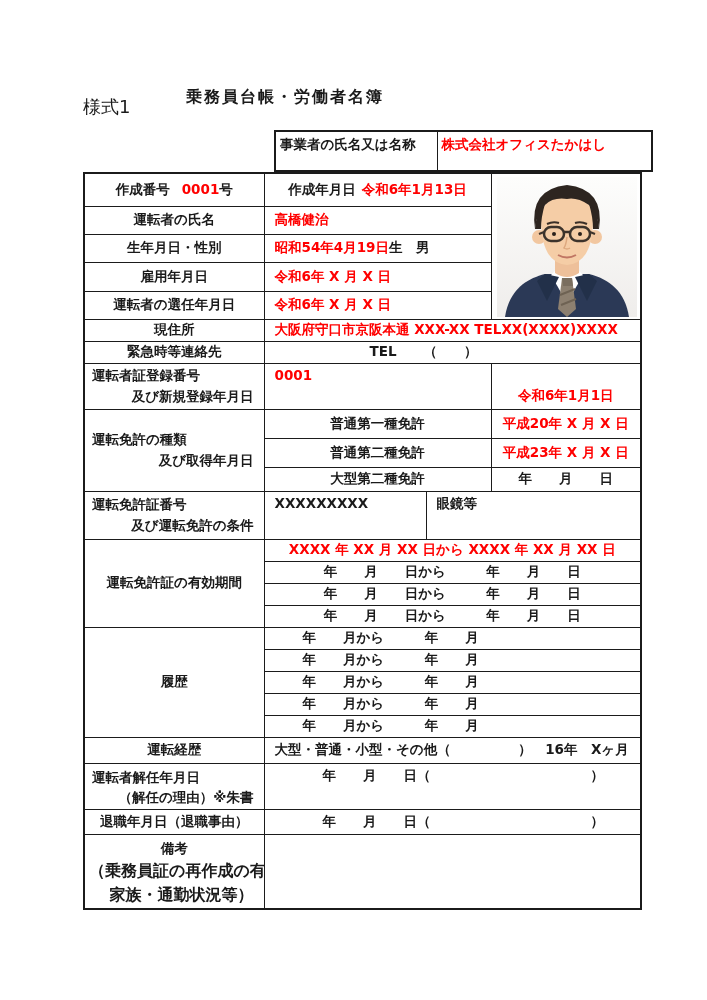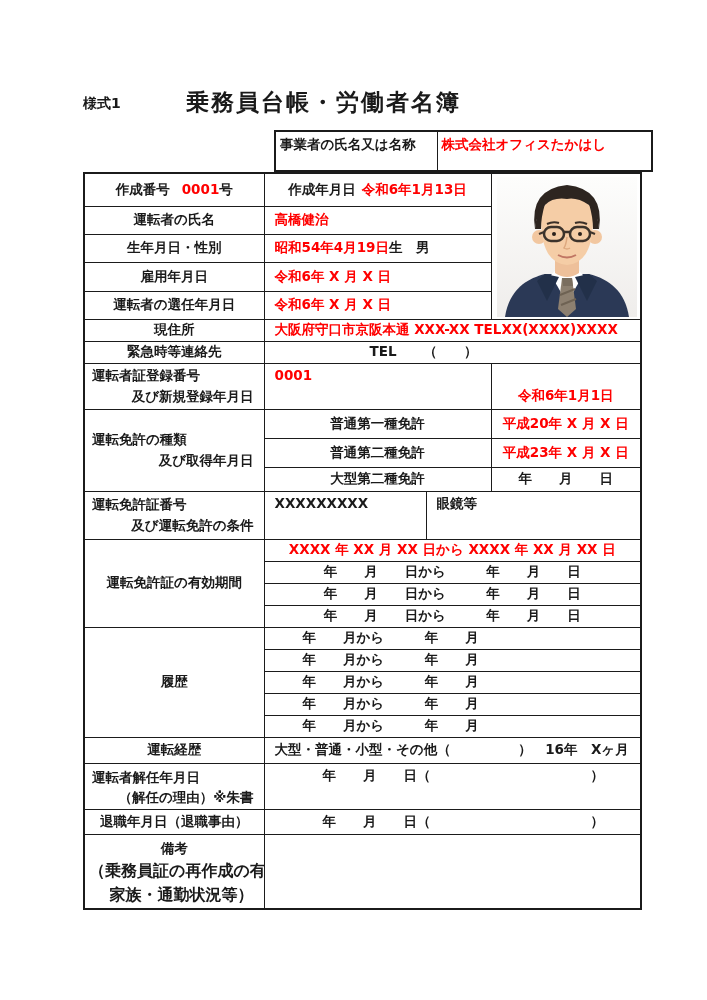--- a/index.html
+++ b/index.html
@@ -3,22 +3,22 @@
 <meta charset="utf-8">
 <style>
   :root { --red:#ff0000; --border:#1b1b1b; }
   * { box-sizing:border-box; }
   html,body { margin:0; padding:0; background:#ffffff; }
   .page {
     position:relative; width:707px; height:1000px; background:#ffffff;
     font-family:"DejaVu Sans","Liberation Sans",sans-serif;
     color:#1a1a1a; overflow:hidden;
   }
-  .form-code { position:absolute; left:83px; top:95px; font-size:14px; font-weight:bold; }
-  .doc-title { position:absolute; left:186px; top:87px; font-size:23px; font-weight:bold; letter-spacing:2px; }
+  .form-code { position:absolute; left:83px; top:95px; font-size:18px; font-weight:normal; }
+  .doc-title { position:absolute; left:186px; top:87px; font-size:16px; font-weight:bold; letter-spacing:2px; }
 
   table { border-collapse:collapse; table-layout:fixed; }
   td { border:1px solid var(--border); font-size:13.5px; font-weight:bold; padding:1px 4px; vertical-align:middle; overflow:hidden; white-space:nowrap; }
   .red { color:var(--red); }
 
   .biz { position:absolute; left:274px; top:130px; width:377px; border:2px solid var(--border); }
   .biz td { vertical-align:top; padding-top:4px; }
   .hbiz { height:40px; }
 
   .main { position:absolute; left:83px; top:172px; width:557px; border:2px solid var(--border); }

